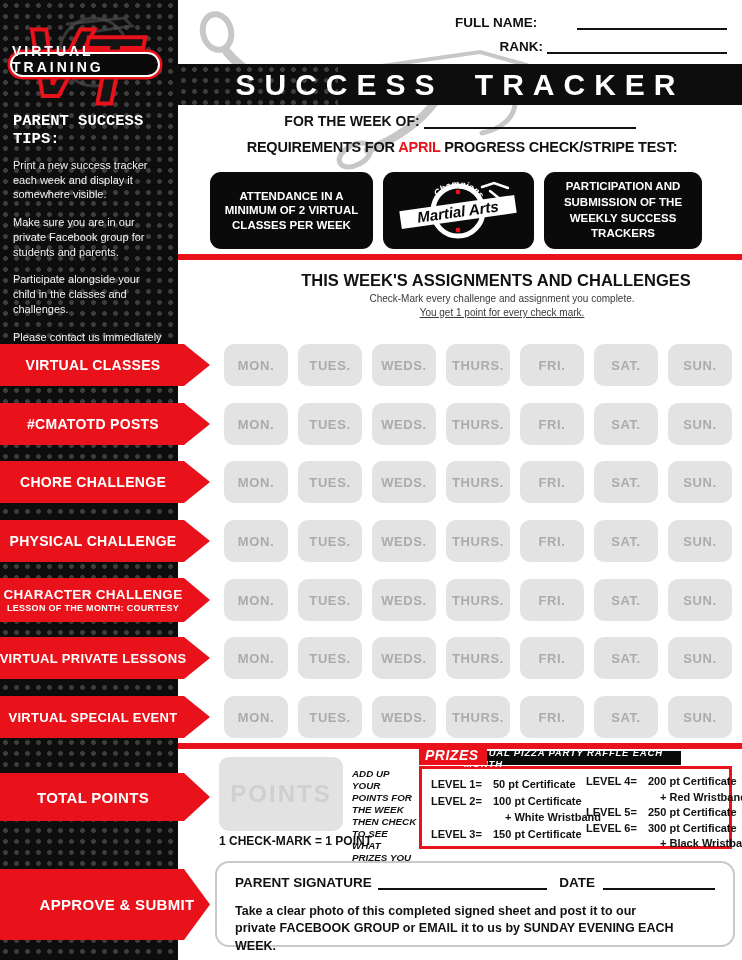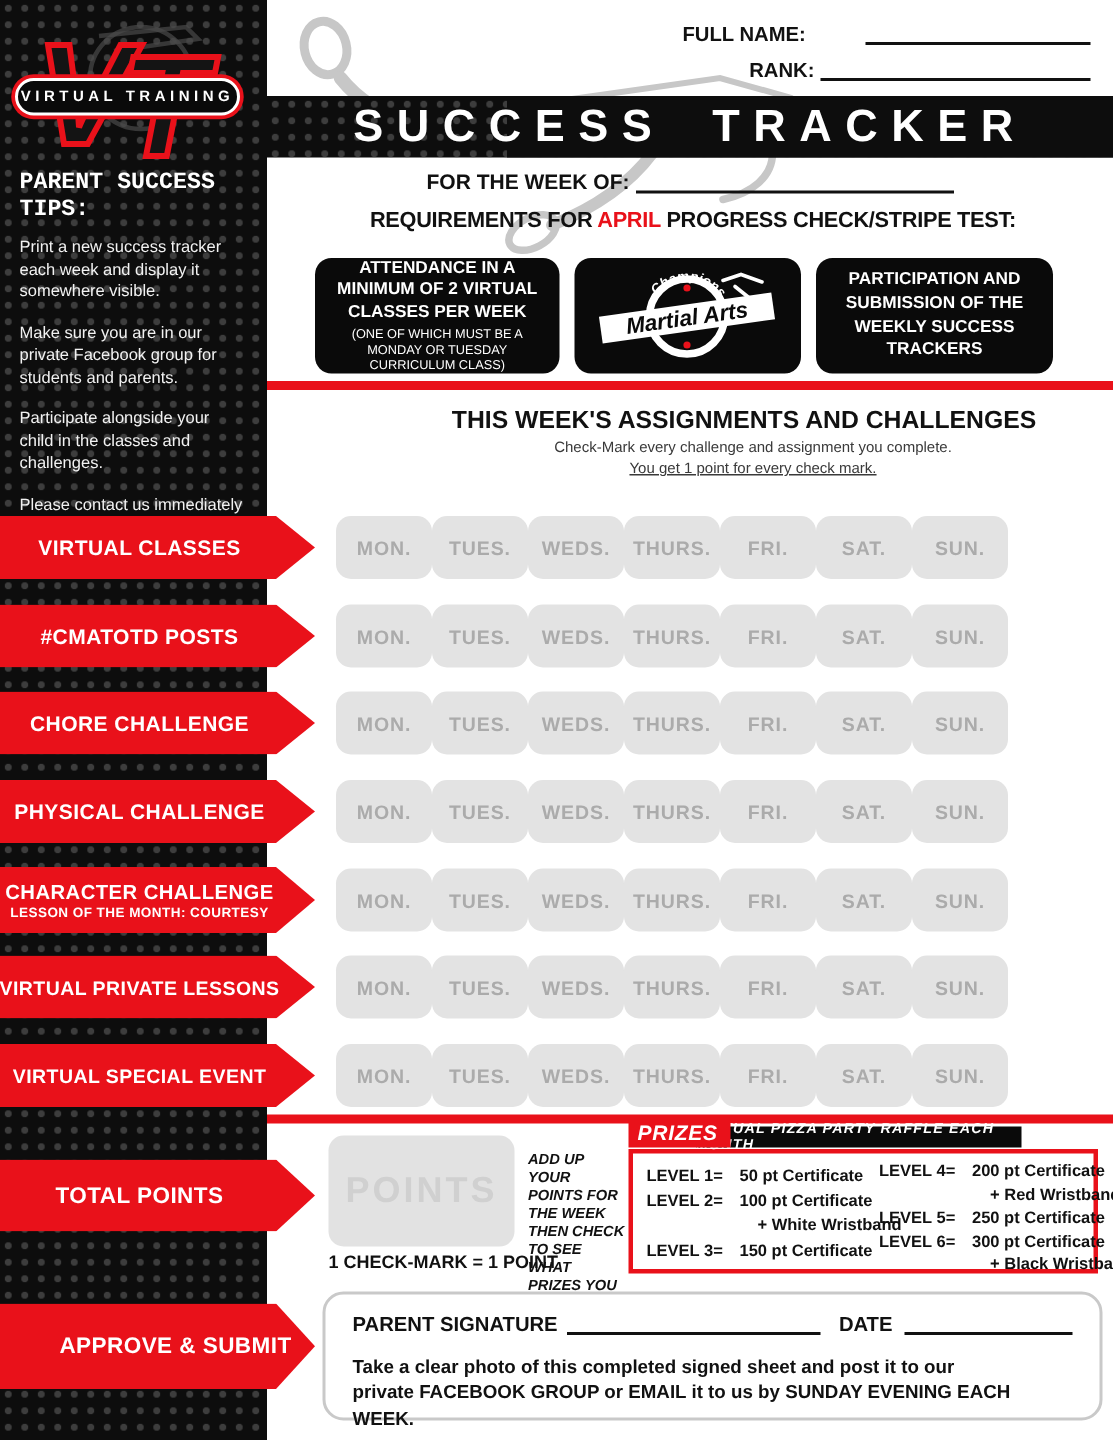--- a/index.html
+++ b/index.html
@@ -6,21 +6,21 @@
   .page{position:relative;width:742px;height:960px;background:#fff;overflow:hidden;
         font-family:"Liberation Sans",sans-serif;color:#111;}
   .dots{background-color:#0d0d0d;
         background-image:radial-gradient(#3d3d3d 2.1px, rgba(0,0,0,0) 2.6px);
         background-size:11px 11px;}
   
   .sidebar{position:absolute;left:0;top:0;width:178px;height:960px;z-index:1;}
   .vt-logo{position:absolute;left:6px;top:4px;width:164px;height:108px;}
   .vt-pill{position:absolute;left:10px;top:52px;width:146px;height:21px;background:#0a0a0a;
            border:2px solid #fff;border-radius:14px;box-shadow:0 0 0 2.5px #e9111a;
-           display:flex;align-items:center;justify-content:center;color:#fff;font-size:10px;
+           display:flex;align-items:flex-end;justify-content:center;color:#fff;font-size:14px;
            font-weight:bold;letter-spacing:3px;z-index:3;}
   .tips{position:absolute;left:13px;top:112px;width:152px;color:#f2f2f2;}
   .tips h2{margin:0 0 10px 0;font-size:15.5px;color:#fff;letter-spacing:0;font-family:Liberation Mono, monospace;}
   .tips p{margin:0 0 13px 0;font-size:11px;line-height:1.34;font-weight:400;}
   
   .silhouette{position:absolute;left:185px;top:2px;width:400px;height:175px;z-index:0;}
   .id-row{position:absolute;display:flex;align-items:flex-end;z-index:2;}
   .id-row .lbl{font-weight:bold;font-size:13.5px;white-space:nowrap;}
   .wline{border-bottom:2px solid #111;flex:1;height:15px;margin-left:4px;}
   .banner{position:absolute;left:178px;top:64px;width:564px;height:41px;z-index:2;
@@ -46,21 +46,21 @@
   
   .assign-title{position:absolute;left:178px;top:271px;width:636px;text-align:center;
                 font-weight:800;font-size:16.5px;}
   .assign-sub{position:absolute;left:178px;width:648px;text-align:center;font-size:10px;color:#3a3a3a;}
   .arrow{position:absolute;left:0;width:210px;height:42px;background:#e9111a;color:#fff;z-index:2;
          clip-path:polygon(0 0, calc(100% - 26px) 0, 100% 50%, calc(100% - 26px) 100%, 0 100%);
          display:flex;flex-direction:column;align-items:center;justify-content:center;
          box-sizing:border-box;padding-right:24px;text-align:center;}
   .arrow .a1{font-weight:800;font-size:14px;letter-spacing:.3px;white-space:nowrap;}
   .arrow .a2{font-weight:800;font-size:9px;letter-spacing:.3px;margin-top:1px;white-space:nowrap;}
-  .day-row{position:absolute;left:224px;display:flex;z-index:1;}
+  .day-row{position:absolute;left:224px;display:flex;gap:10px;z-index:1;}
   .day-cell{width:64px;height:42px;background:#e3e3e3;border-radius:10px;display:flex;
             align-items:center;justify-content:center;font-weight:bold;color:#ababab;
             font-size:13px;letter-spacing:.6px;}
   
   .points-box{position:absolute;left:219px;top:757px;width:124px;height:74px;background:#e2e2e2;
               border-radius:10px;display:flex;align-items:center;justify-content:center;
               color:#d0d0d0;font-weight:800;font-size:24px;letter-spacing:2px;}
   .check-note{position:absolute;left:219px;top:834px;width:130px;font-weight:800;font-size:12px;white-space:nowrap;}
   .addup{position:absolute;left:352px;top:768px;width:66px;font-style:italic;font-weight:600;
          font-size:9.8px;line-height:1.22;}
@@ -140,21 +140,20 @@
   </div>
 
   <div class="req-line">
     <span>REQUIREMENTS FOR</span>
     <span class="month">APRIL</span>
     <span>PROGRESS CHECK/STRIPE TEST:</span>
   </div>
 
   <div class="req-box" style="left:210px;width:163px;padding:6px 8px;">
     <div class="t">ATTENDANCE IN A MINIMUM OF 2 VIRTUAL CLASSES PER WEEK</div>
-    <div class="n">(ONE OF WHICH MUST BE A MONDAY OR TUESDAY CURRICULUM CLASS)</div>
   </div>
 
   <div class="req-box" style="left:383px;width:151px;">
     <svg width="145" height="71" viewBox="0 0 145 71">
       <circle cx="72" cy="36" r="25" fill="none" stroke="#fff" stroke-width="5"></circle>
       <circle cx="72" cy="17" r="2.4" fill="#e9111a"></circle>
       <circle cx="72" cy="55" r="2.4" fill="#e9111a"></circle>
       <defs>
           <path id="arcpath" d="M 49 25 A 27 27 0 0 1 95 25"></path>
         </defs>
@@ -324,21 +323,21 @@
     <div class="pline">
         <span class="lv">LEVEL 6=</span>
         <span class="pz">300 pt Certificate</span>
       </div>
     <div class="pline">
         <span class="lv"></span>
         <span class="pz" style="margin-left:12px;">+ Black Wristband</span>
       </div>
   </div>
 
-  <div class="arrow" style="top:869px;height:57px;padding-left:48px;">
+  <div class="arrow" style="top:869px;height:71px;padding-left:48px;">
     <span class="a1" style="font-size:15px;">APPROVE &amp; SUBMIT</span>
     </div>
 
   <div class="sig-box">
     <div class="sig-row">
       <span class="lbl">PARENT SIGNATURE</span>
       <span class="line sig"></span>
       <span class="lbl">DATE</span>
       <span class="line date"></span>
     </div>

